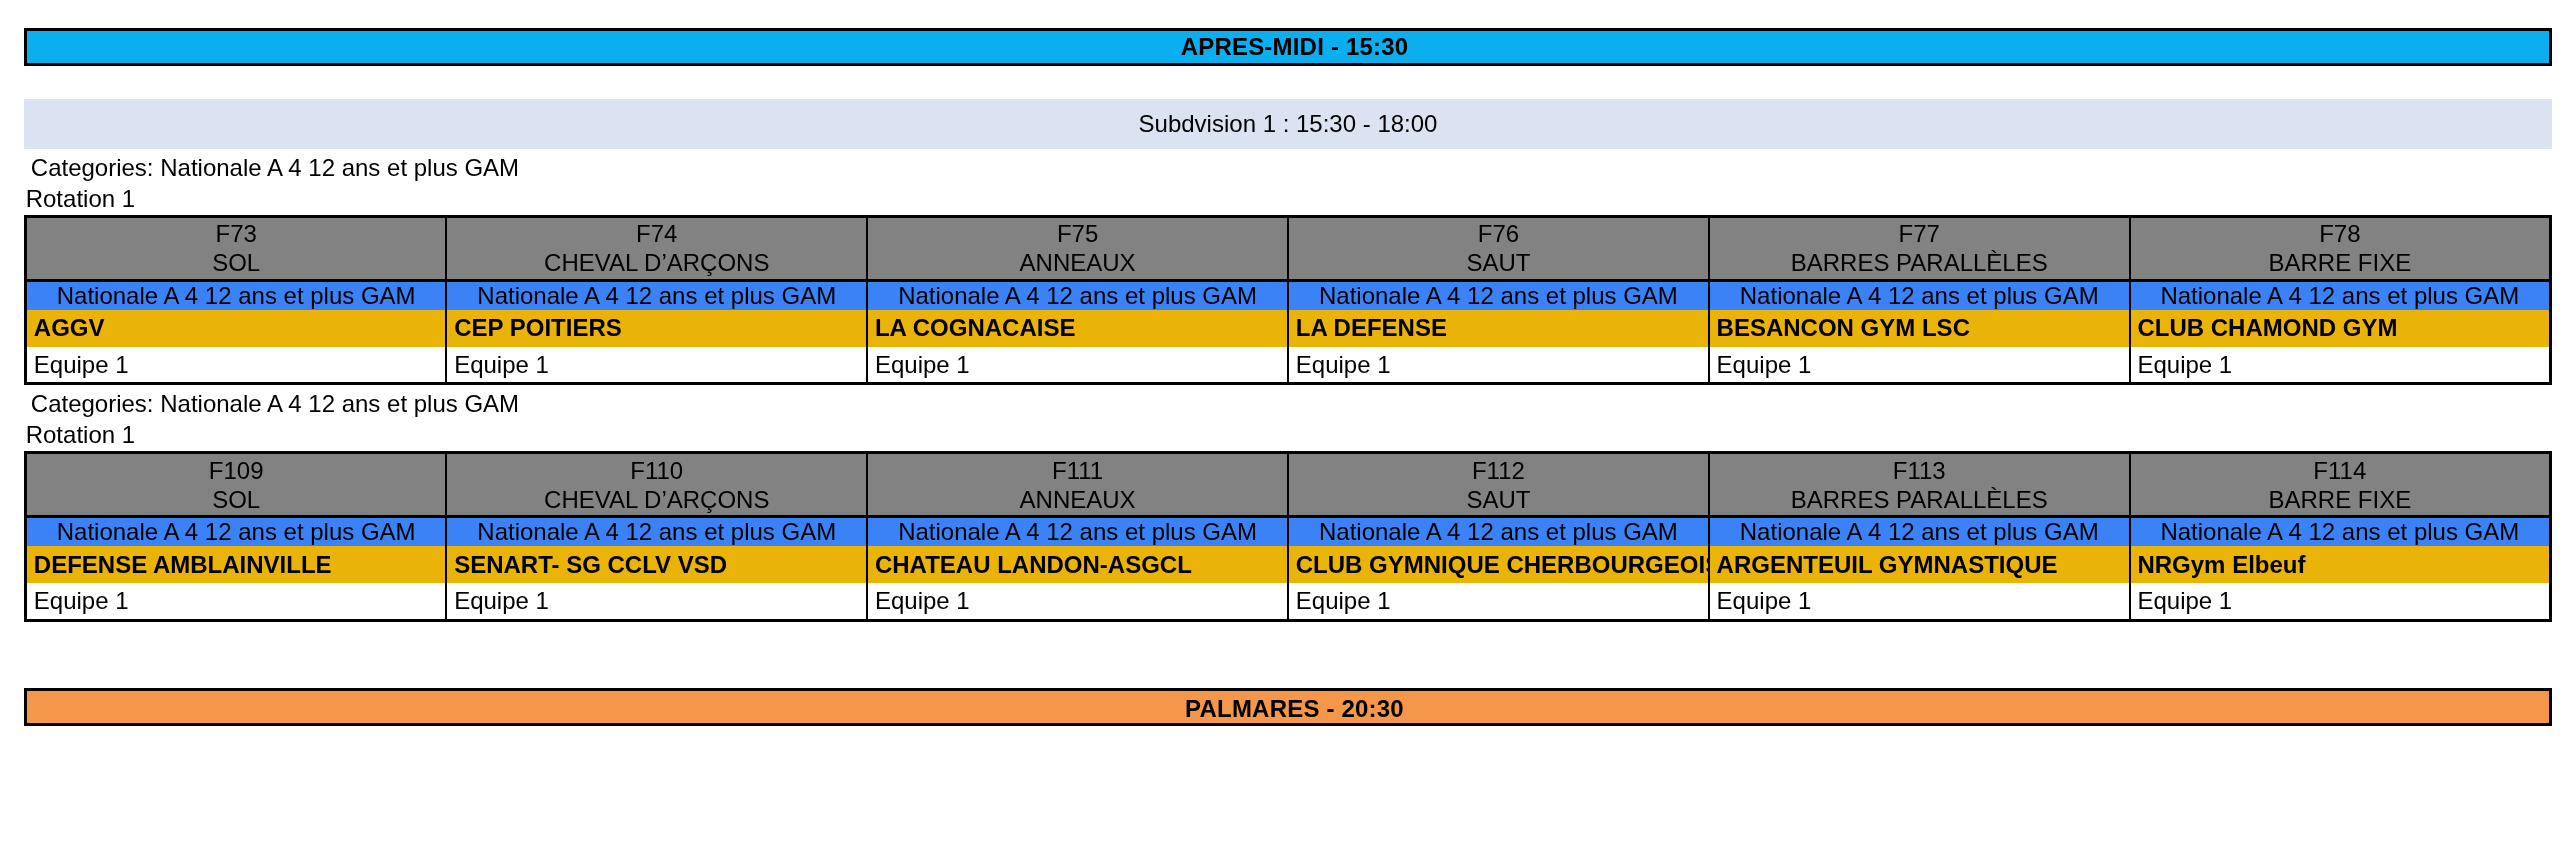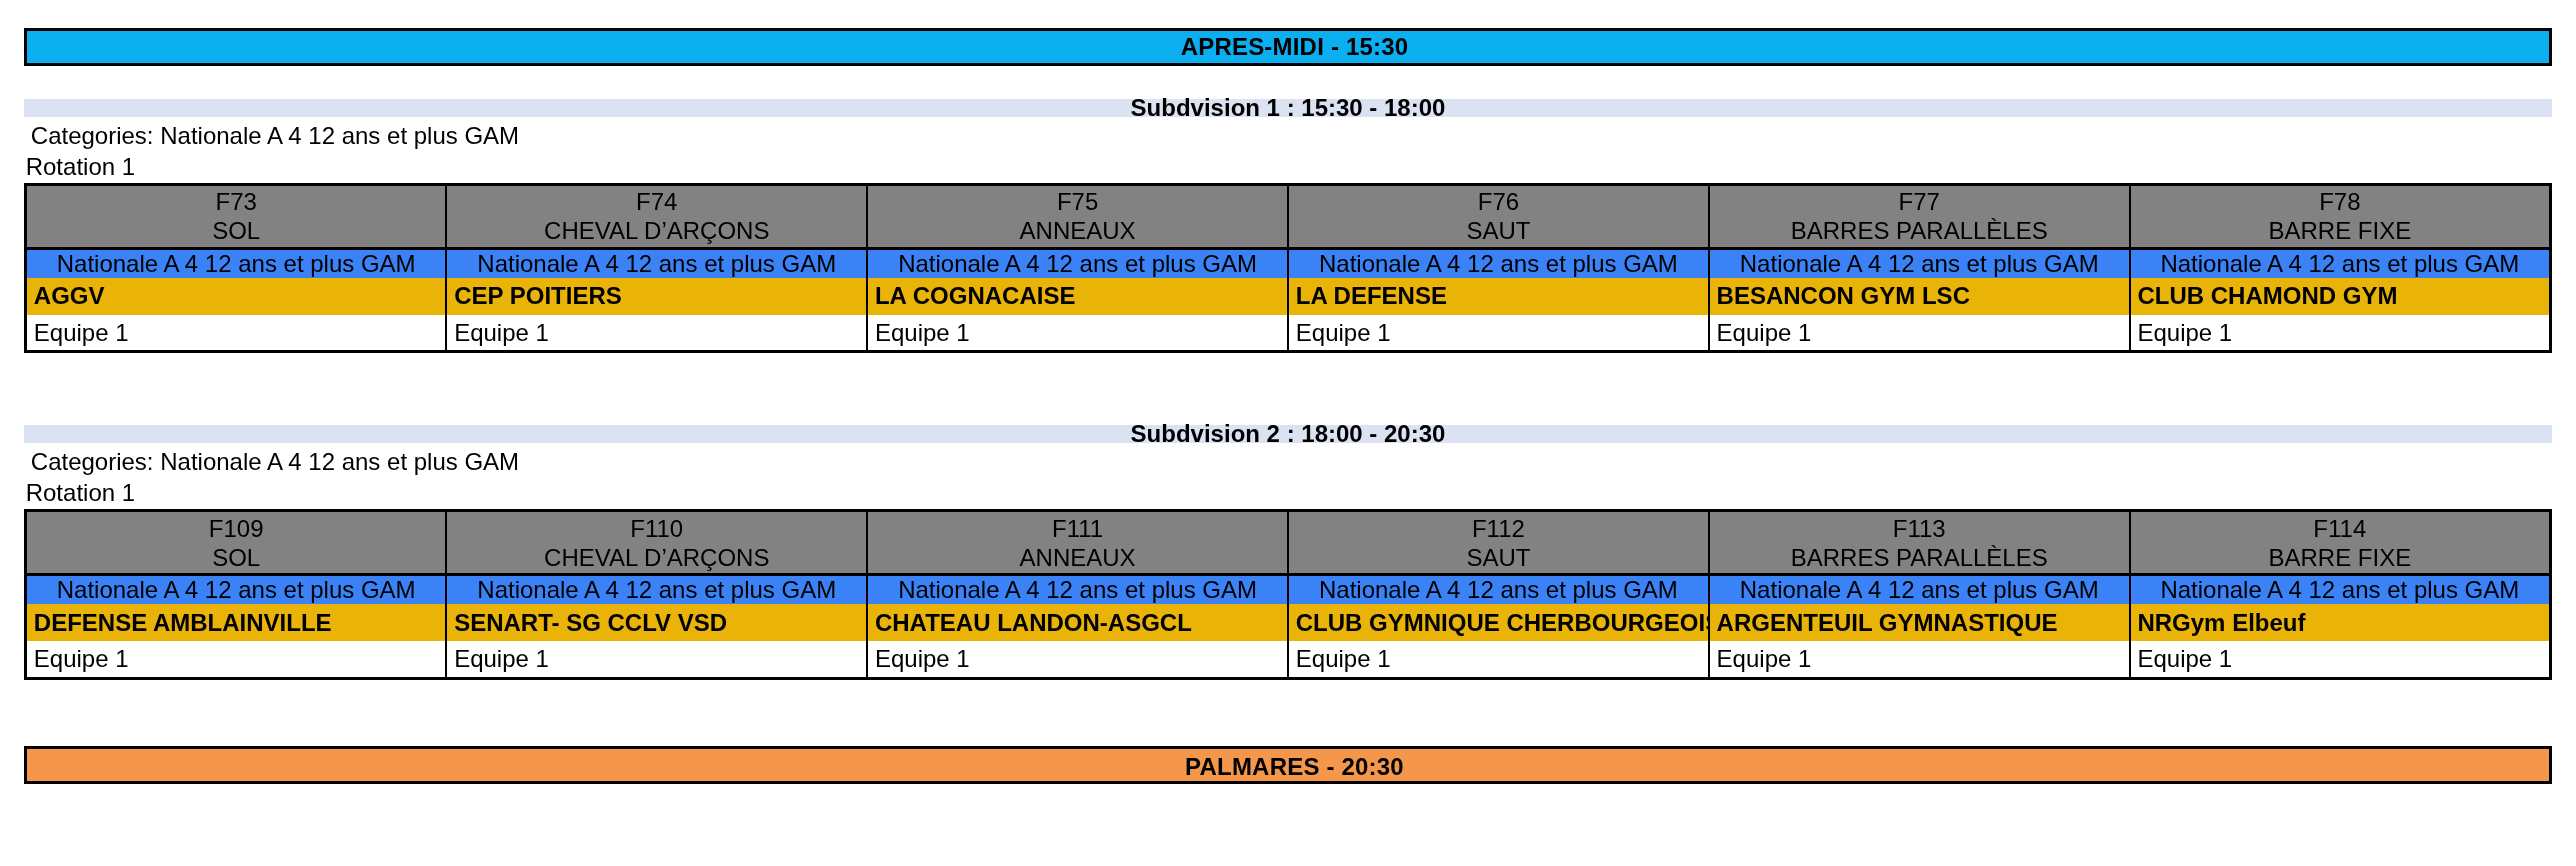--- a/index.html
+++ b/index.html
@@ -29,27 +29,27 @@
     font-size: 24px;
     font-weight: 700;
     letter-spacing: 0.2px;
     padding-left: 13px;
   }
   .session-bar.cyan   { background: #0baeef; }
   .session-bar.orange { background: #f4974a; margin-top: 66px; align-items: flex-end; }
 
   
   .subdivision-bar {
-    height: 18px;
+    height: 50px;
     background: #dbe2f1;
     display: flex;
     align-items: center;
     justify-content: center;
     font-size: 24px;
-    font-weight: 700;
+    font-weight: 400;
   }
   .subdivision-bar.first  { margin-top: 33px; }
   .subdivision-bar.second { margin-top: 72px; }
 
   
   .categories-line {
     margin-top: 6px;
     padding-left: 6.8px;
     font-size: 24px;
     line-height: 25.6px;
@@ -178,23 +178,20 @@
         <td>Equipe 1</td>
         <td>Equipe 1</td>
         <td>Equipe 1</td>
         <td>Equipe 1</td>
       </tr>
       </tbody>
     </table>
   </section>
 
   <section>
-    <div class="subdivision-bar second">
-      <span>Subdvision 2 : 18:00 - 20:30</span>
-    </div>
     <div class="categories-line">Categories: Nationale A 4 12 ans et plus GAM</div>
     <div class="rotation-line">Rotation 1</div>
 
     <table class="rotation-table">
       <tbody>
       <tr class="apparatus-header-row">
         <th>
           <div class="match-code">F109</div>
           <div class="apparatus-name">SOL</div>
         </th>

